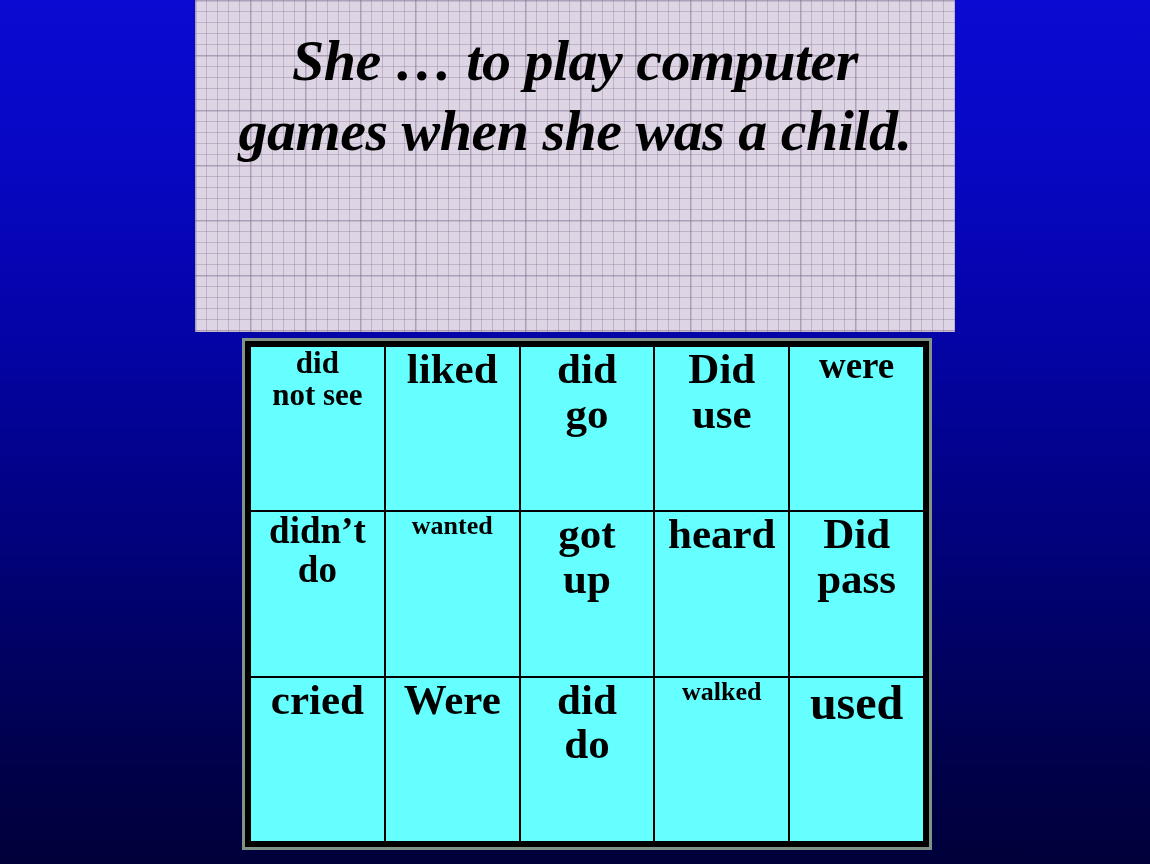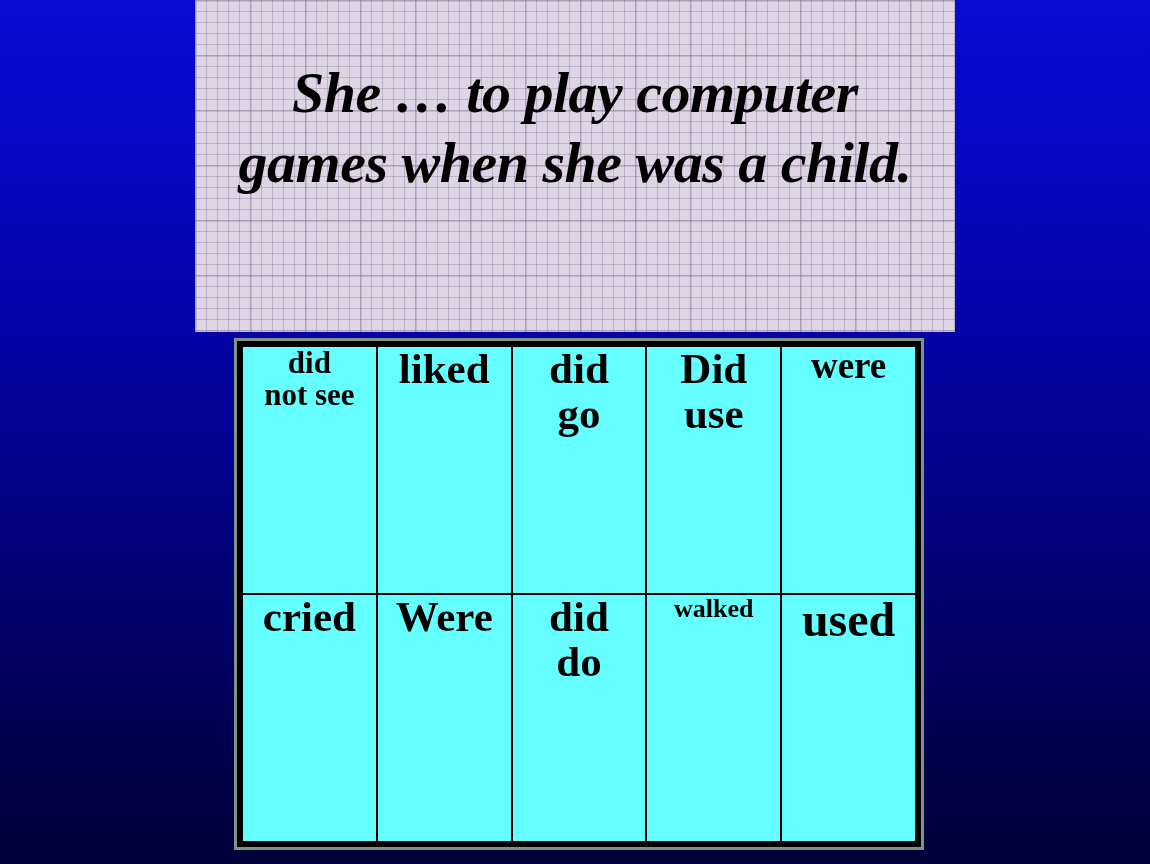--- a/index.html
+++ b/index.html
@@ -67,21 +67,20 @@
     top: 26px;
     width: 720px;
     text-align: center;
     font-family: "Liberation Serif", serif;
     font-weight: bold;
     font-style: italic;
     font-size: 58px;
     line-height: 1.20;
     color: #000000;
     letter-spacing: -0.5px;
-    margin-top: 32px;
   }
 
   #next-button {
     position: absolute;
     left: 255px;
     top: 203px;
     width: 211px;
     height: 55px;
     background: #b8dee1;
     display: flex;
@@ -93,21 +92,21 @@
     font-family: "Liberation Serif", serif;
     font-weight: bold;
     font-size: 36px;
     color: #000000;
     letter-spacing: 1px;
   }
 
   
   #grid-frame {
     position: absolute;
-    left: 234px;
+    left: 242px;
     top: 338px;
     width: 690px;
     height: 512px;
     background: #7f9487;          
     padding: 3px;
     box-sizing: border-box;
   }
   #grid-inner {
     width: 100%;
     height: 100%;
@@ -180,20 +179,40 @@
               <td class="va-top">
                 <span class="cell-text sz-l">Did
 use</span>
               </td>
               <td class="va-upper">
                 <span class="cell-text sz-m">were</span>
               </td>
             </tr>
             <tr>
               <td class="va-upper">
+                <span class="cell-text sz-m">didn’t
+do</span>
+              </td>
+              <td class="va-upper">
+                <span class="cell-text sz-xs">wanted</span>
+              </td>
+              <td class="va-top">
+                <span class="cell-text sz-l">got
+up</span>
+              </td>
+              <td class="va-upper">
+                <span class="cell-text sz-l">heard</span>
+              </td>
+              <td class="va-top">
+                <span class="cell-text sz-l">Did
+pass</span>
+              </td>
+            </tr>
+            <tr>
+              <td class="va-upper">
                 <span class="cell-text sz-l">cried</span>
               </td>
               <td class="va-upper">
                 <span class="cell-text sz-l">Were</span>
               </td>
               <td class="va-upper">
                 <span class="cell-text sz-l">did
 do</span>
               </td>
               <td class="va-upper">

